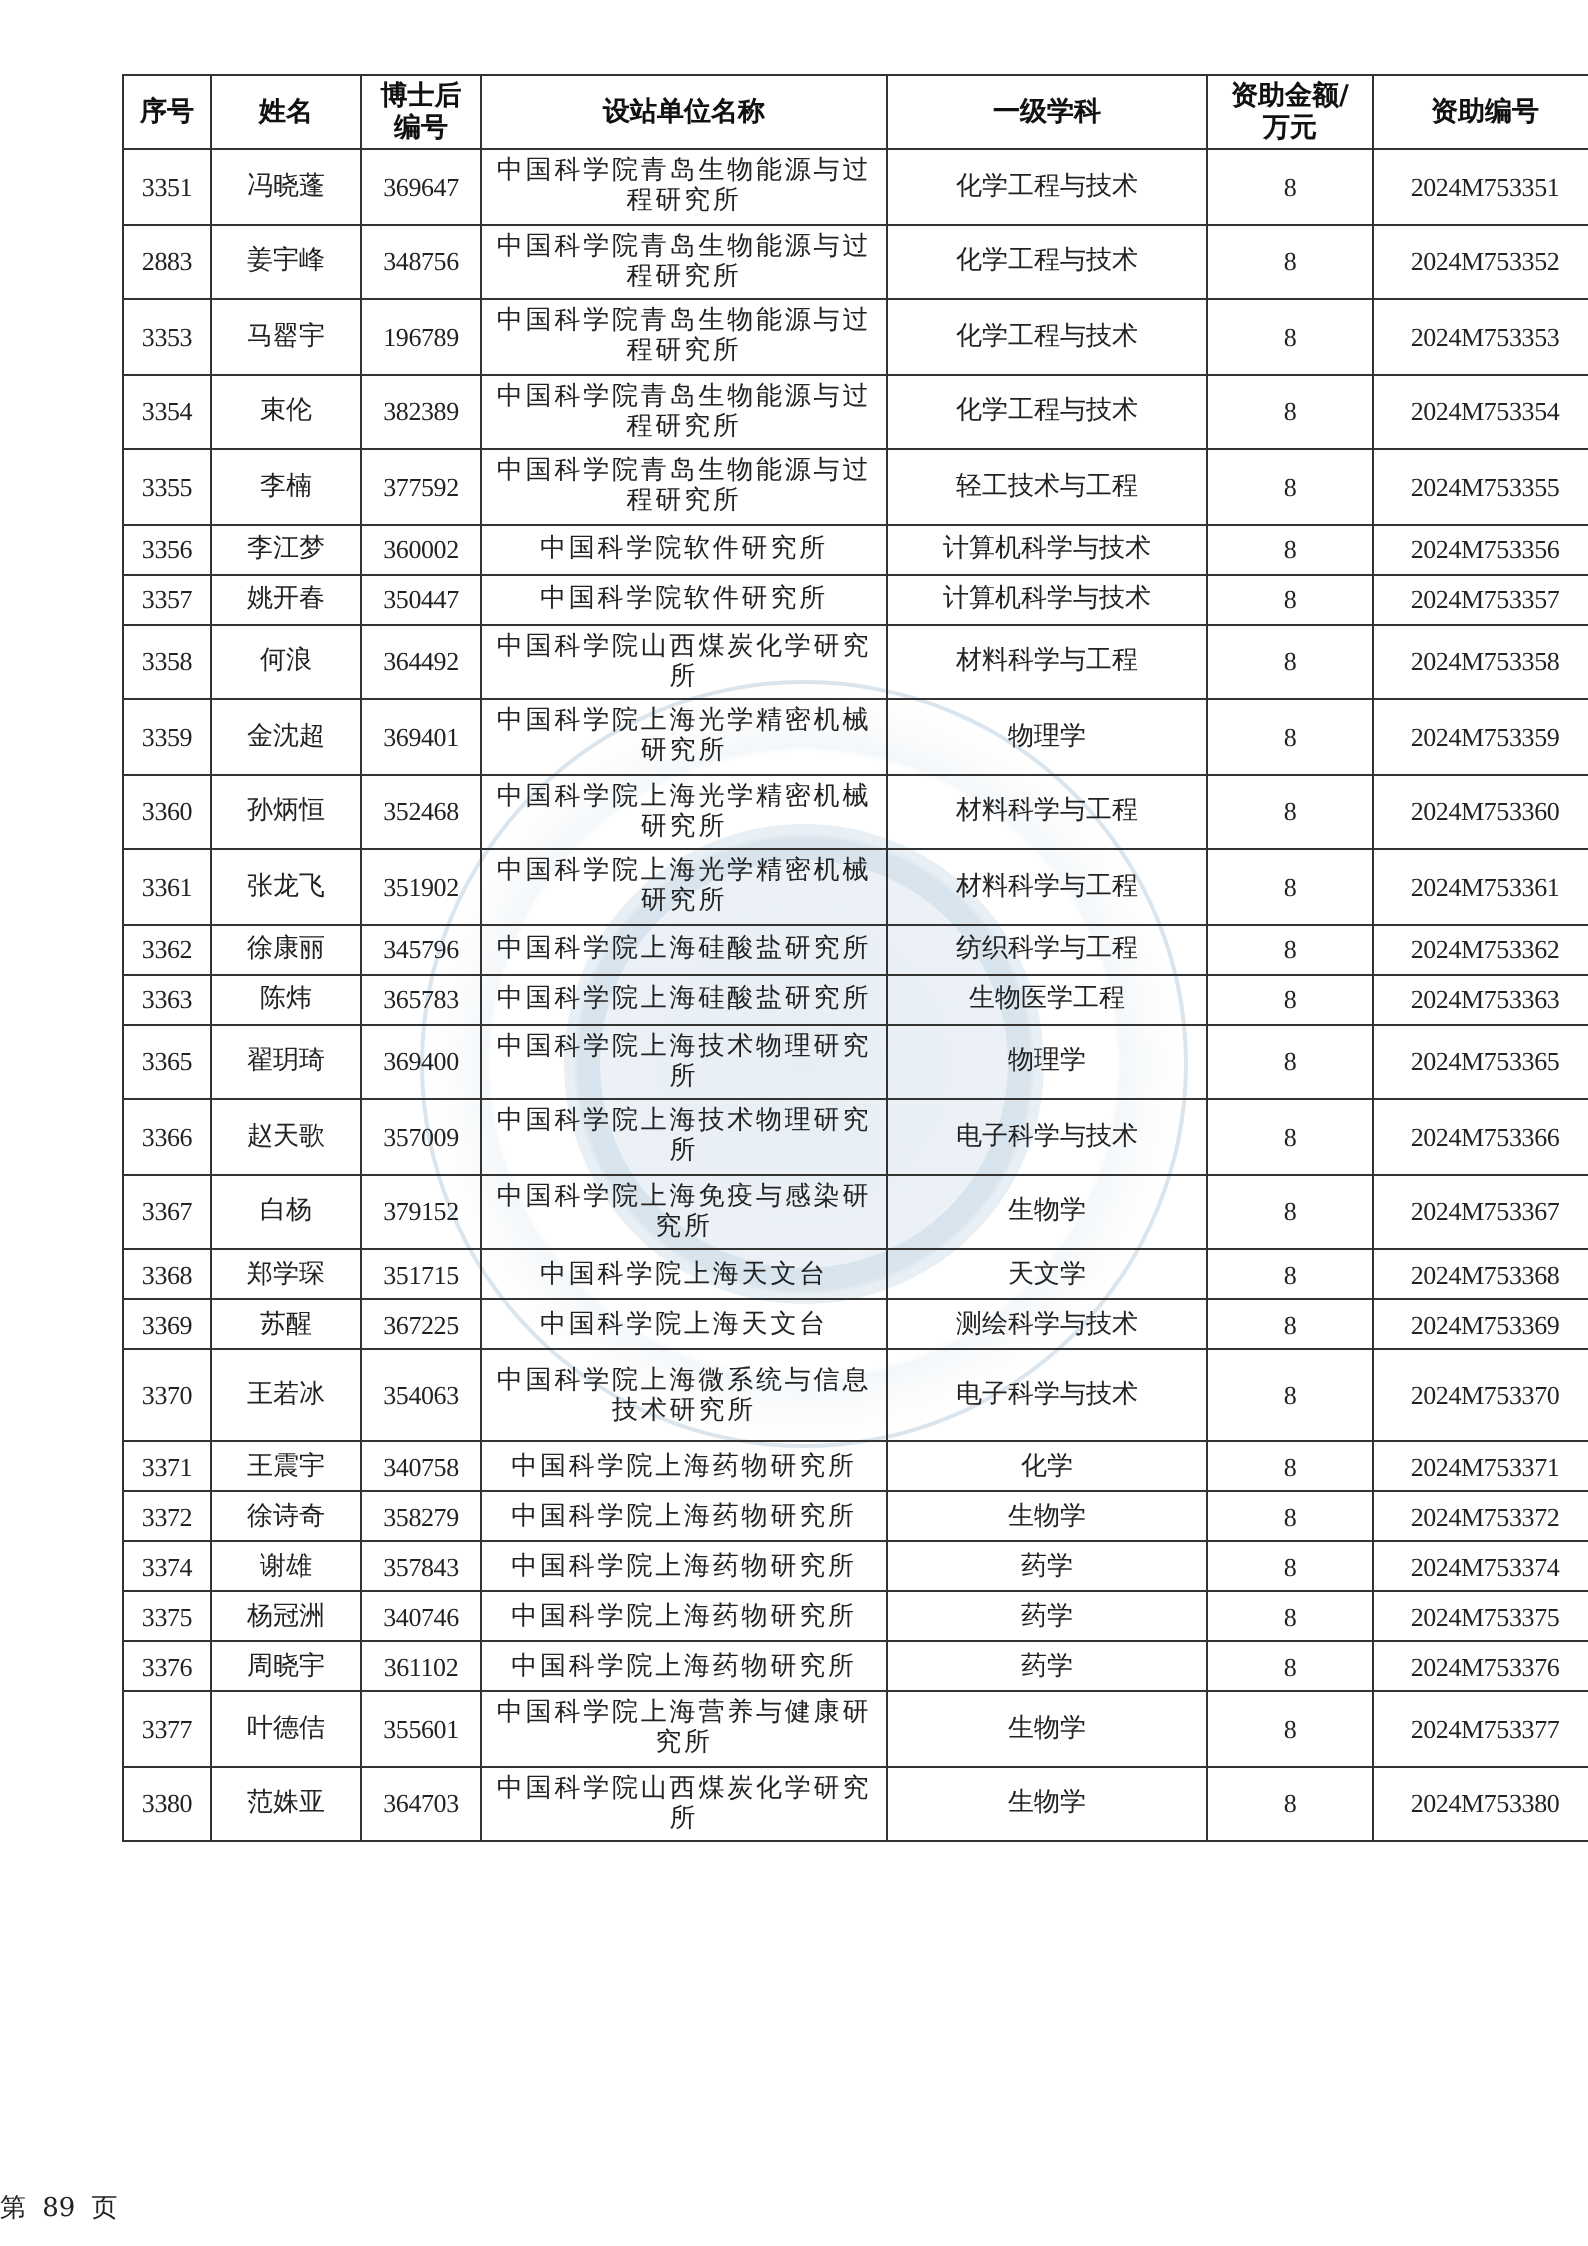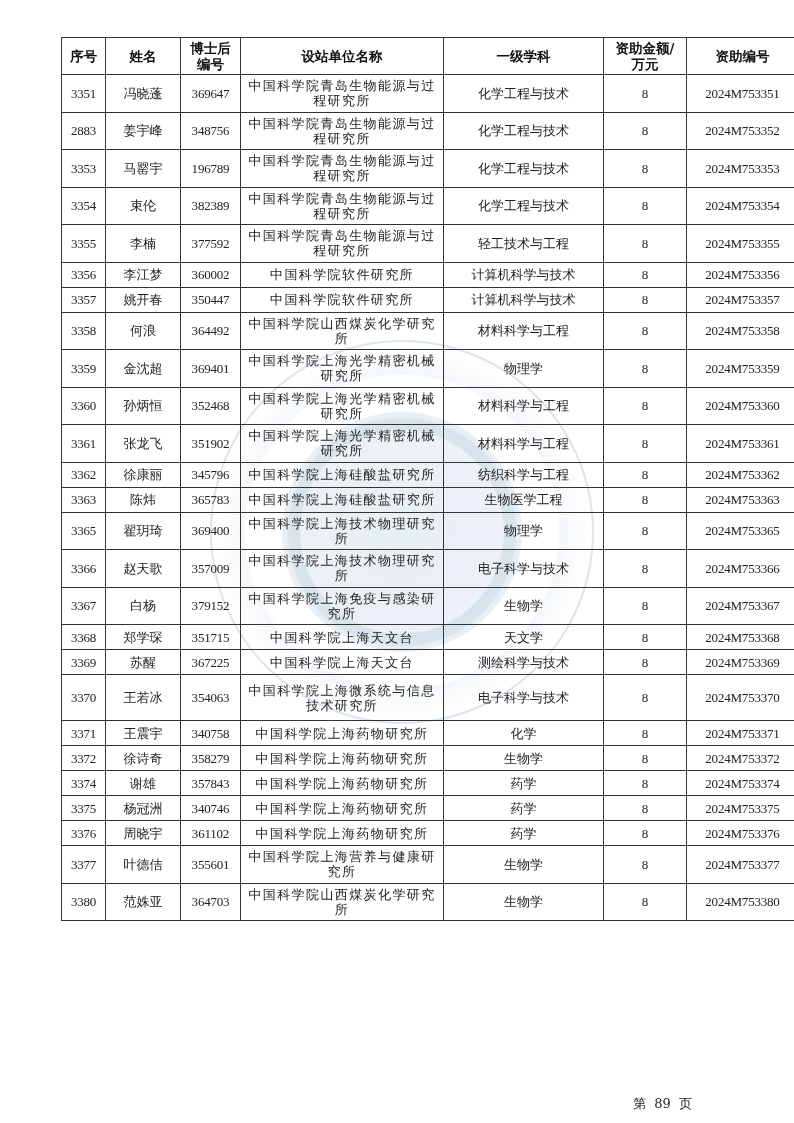--- a/index.html
+++ b/index.html
@@ -31,21 +31,21 @@
     font-family: "DejaVu Sans", "Liberation Sans", sans-serif; font-weight: bold;
     font-size: 13.5px; line-height: 16px; height: 36px; color: #111;
   }
   table.data td { font-size: 13px; line-height: 15px; color: #222; }
   td.num { font-family: "Liberation Serif", "DejaVu Serif", serif; font-size: 13.5px; letter-spacing: -0.2px; }
   td.unit { font-size: 12.8px; line-height: 14.5px; letter-spacing: 1.4px; }
   tr.h1 td { height: 24px; }
   tr.h2 td { height: 36.5px; }
   tr.h3 td { height: 45px; }
   .footer {
-    position: absolute; left: 0; width: 692px; top: 1095px; text-align: right;
+    position: absolute; left: 0; width: 692px; top: 1095px; text-align: left;
     font-family: "DejaVu Serif", "Liberation Serif", serif; font-size: 13px; color: #222;
     word-spacing: 4px;
   }
 </style>
 </head>
 <body>
 
 <div class="watermark">
   <div class="watermark-inner"></div>
 </div>

